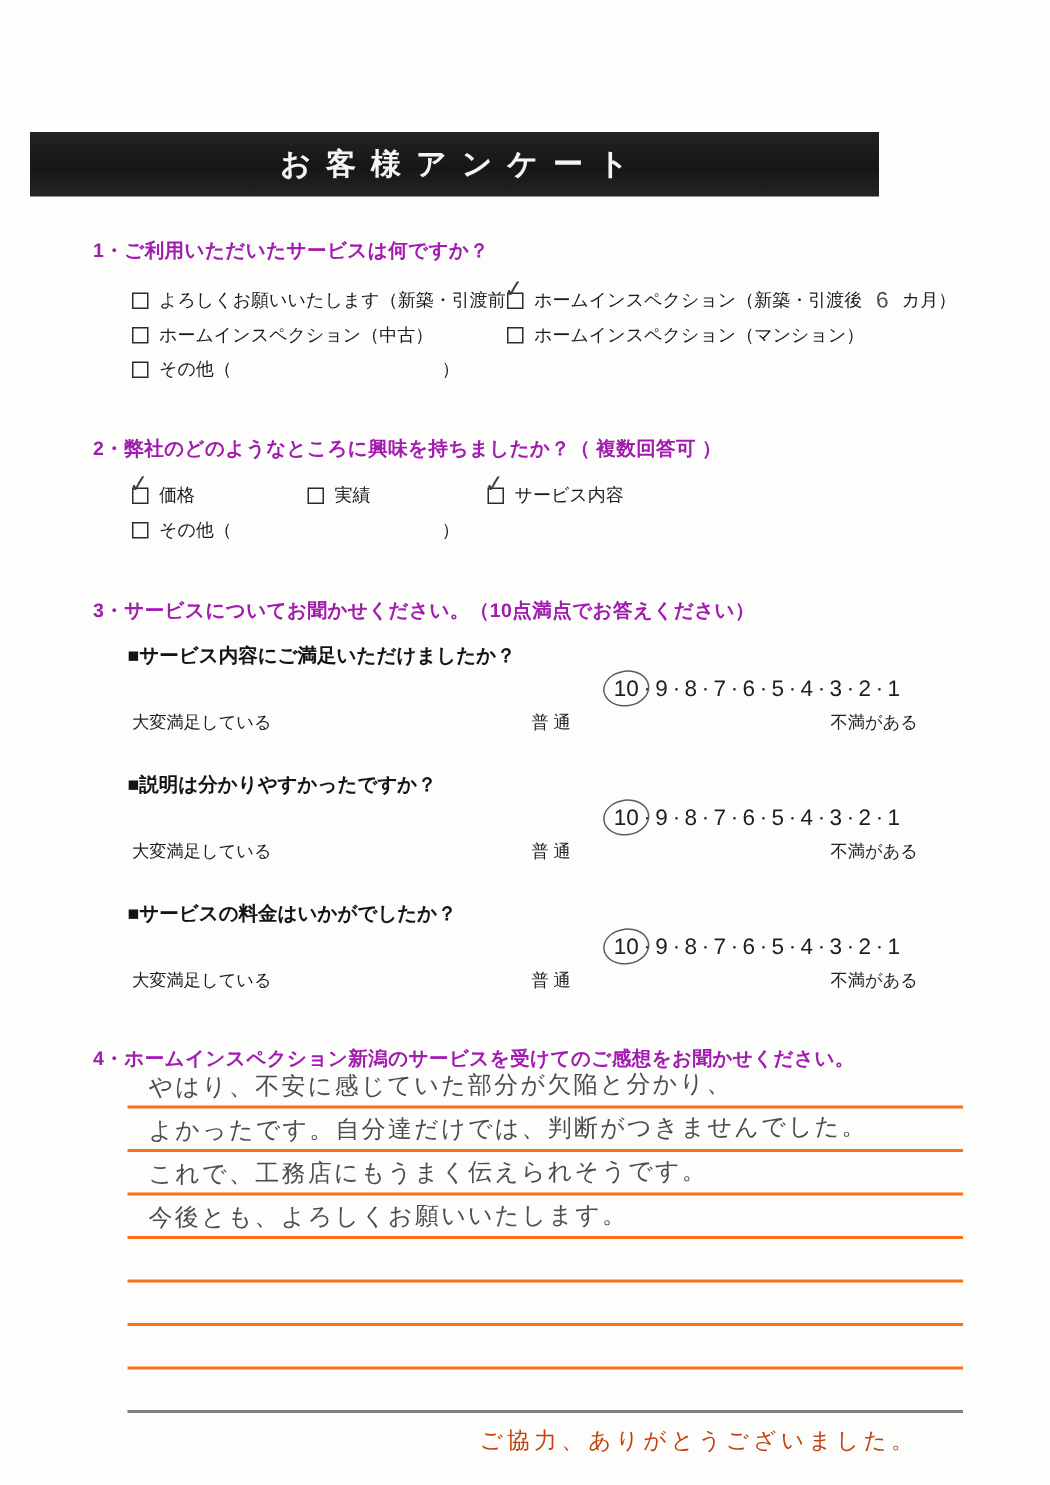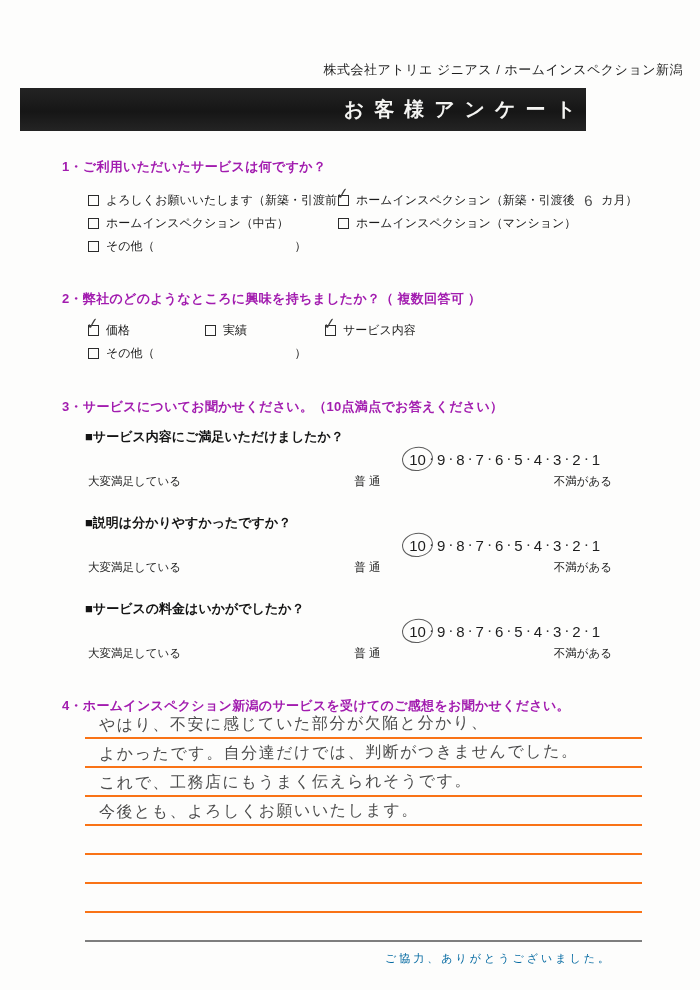--- a/index.html
+++ b/index.html
@@ -10,21 +10,21 @@
     font-family:"Liberation Sans","DejaVu Sans",sans-serif;
     color:#1c1c1c;
   }
   .company {
     position:absolute; top:61px; right:17px;
     font-size:13px; letter-spacing:0.5px; color:#1e1e1e;
   }
   .banner {
     position:absolute; top:88px; left:20px; width:566px; height:43px;
     background:linear-gradient(180deg,#232323 0%,#161616 55%,#242424 100%);
-    display:flex; align-items:center; justify-content:flex-end;
+    display:flex; align-items:center; justify-content:center;
   }
   .banner-title {
     color:#f4f4f2; font-size:20px; font-weight:bold;
     letter-spacing:10px; padding-left:10px;
   }
   .qtitle {
     position:absolute; left:62px;
     font-size:13px; font-weight:bold; letter-spacing:0.3px; color:#a21caf;
     white-space:nowrap;
   }
@@ -67,29 +67,28 @@
   .answer-lines { position:absolute; top:710px; left:85px; width:557px; }
   .ruled { height:29px; border-bottom:2px solid #f97316; position:relative; }
   .ruled.dark { border-bottom-color:#7e7e7e; }
   .hand-text {
     position:absolute; left:14px; bottom:1px;
     font-size:16px; letter-spacing:1.5px; color:#4d4d4d; white-space:nowrap;
     transform:rotate(-0.35deg); transform-origin:left bottom;
   }
   .footer {
     position:absolute; top:951px; right:88px;
-    font-size:11px; letter-spacing:3px; color:#0369a1;
+    font-size:15px; letter-spacing:3px; color:#c2410c;
   }
 </style>
 </head>
 <body>
 
 <div class="page">
 
-  <div class="company">株式会社アトリエ ジニアス / ホームインスペクション新潟</div>
 
   <div class="banner">
     <span class="banner-title">お客様アンケート</span>
   </div>
 
   <div class="qtitle" style="top:158px">1・ご利用いただいたサービスは何ですか？</div>
 
   <div class="opt" style="left:88px; top:191px">
     <span class="cb"></span>
     <span>よろしくお願いいたします（新築・引渡前）</span>

